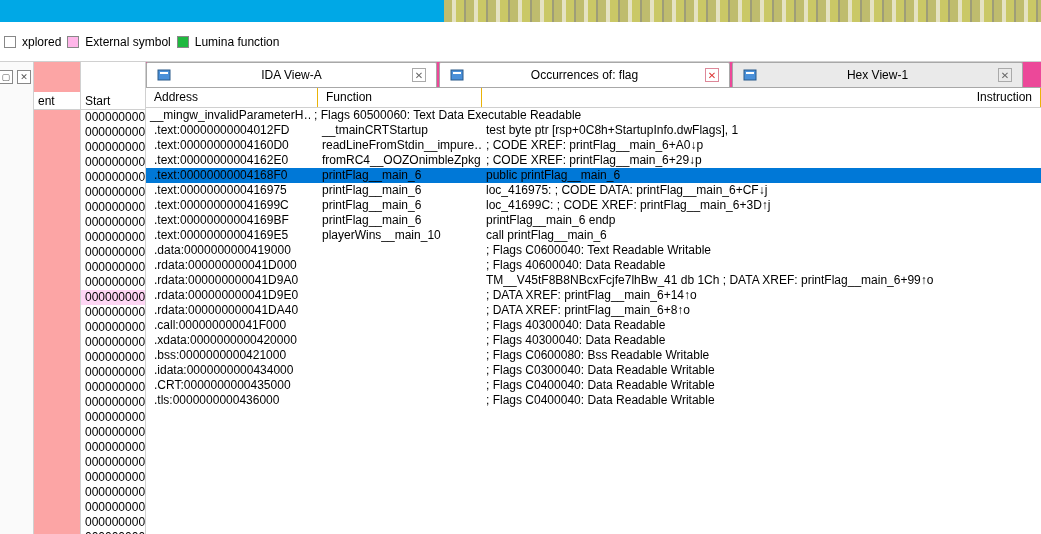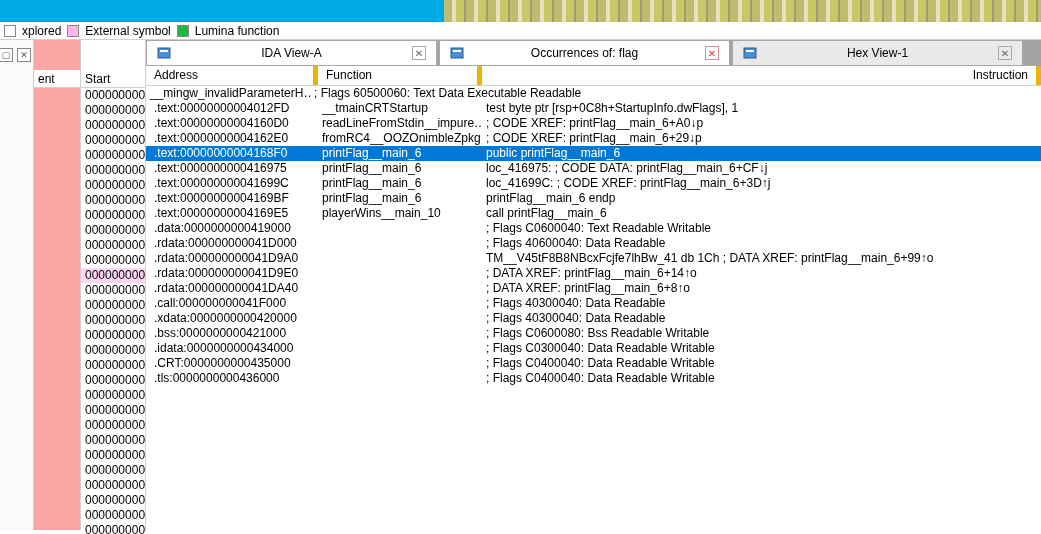--- a/index.html
+++ b/index.html
@@ -2,62 +2,62 @@
 <html><head>
 <meta charset="utf-8">
 <style>
 * { margin: 0; padding: 0; box-sizing: border-box; font-family: "Segoe UI", Tahoma, sans-serif; font-size: 12px; }
 body { width: 1041px; height: 534px; overflow: hidden; background: #fff; }
 
 .topbar { height: 22px; background: #00A8E6; display: flex; }
 .topbar-left { width: 444px; background: #00A8E6; }
 .topbar-right { flex: 1; display: flex; align-items: center; background: repeating-linear-gradient(90deg,#bfbc6e 0 8px,#e5e2c3 8px 12px,#cac866 12px 20px,#9e9d78 20px 22px); }
 
-.legend { height: 18px; display: flex; align-items: center; gap: 6px; padding-left: 4px; border-bottom: 1px solid #d0d0d0; overflow: hidden; }
+.legend { height: 40px; display: flex; align-items: center; gap: 6px; padding-left: 4px; border-bottom: 1px solid #d0d0d0; overflow: hidden; }
 .swatch { width: 12px; height: 12px; display: inline-block; border: 1px solid #888; }
 .legend span.lbl { white-space: nowrap; }
 
 .columns { display: flex; height: calc(100% - 44px); }
 
 .panel-a { width: 34px; border-right: 1px solid #d0d0d0; background: #fafafa; position: relative; }
 .panel-b { width: 47px; border-right: 1px solid #d0d0d0; background: #fca5a5; }
 .panel-c { width: 65px; border-right: 1px solid #d0d0d0; background: #fff; position: relative; }
 .panel-d { flex: 1; background: #fff; display: flex; flex-direction: column; }
 
 .wndctrls { position: absolute; top: 8px; right: 2px; display: flex; gap: 4px; }
 .wndctrls div { width: 14px; height: 14px; border: 1px solid #888; background: #fff; display: flex; align-items: center; justify-content: center; font-size: 9px; color: #555; cursor: pointer; }
 
 .hdr { height: 18px; background: #fff; border-bottom: 1px solid #d0d0d0; padding: 2px 4px; font-weight: normal; white-space: nowrap; overflow: hidden; }
 
 .vlist { overflow: hidden; }
 .vlist div { height: 15px; line-height: 15px; padding-left: 4px; white-space: nowrap; font-family: Tahoma, sans-serif; font-size: 12px; color: #000; overflow: hidden; }
 .vlist div.pink { background: #ffd6f5; }
 
-.tabs { height: 26px; display: flex; border-bottom: 1px solid #a8a8a8; background: #a3a3a3; }
+.tabs { height: 26px; display: flex; border-bottom: 1px solid #a8a8a8; background: #ec4899; }
 .tab { display: flex; align-items: center; gap: 6px; padding: 0 10px; border: 1px solid #a8a8a8; border-bottom: none; margin-right: 2px; background: #fff; border-radius: 2px 2px 0 0; cursor: pointer; min-width: 0; }
 .tab.inactive { background: #eaeaea; }
 .tab .title { flex: 1; text-align: center; white-space: nowrap; }
 .tab .close { width: 14px; height: 14px; border: 1px solid #aaa; display: flex; align-items: center; justify-content: center; font-size: 10px; color: #666; }
 .tab .close.red { color: #d33; border-color: #d89; }
 .tab .ico { width: 14px; height: 14px; }
 .tab-edge { width: 16px; display:flex; align-items:center; justify-content:center; }
 
 .gridhdr { display: flex; height: 20px; border-bottom: 1px solid #d0d0d0; }
-.gridhdr div { padding: 2px 8px; border-right: 5px solid #eab308; white-space: nowrap; }
+.gridhdr div { padding: 2px 8px; border-right: 1px solid #eab308; white-space: nowrap; }
 .col-addr { width: 172px; }
 .col-func { width: 164px; }
 .col-inst { flex: 1; text-align: right; }
 
 .rows { flex: 1; overflow: hidden; }
 .row { display: flex; height: 15px; line-height: 15px; font-family: Tahoma, sans-serif; font-size: 12px; }
 .row > div { white-space: nowrap; overflow: hidden; }
 .row .addr { width: 172px; padding-left: 8px; }
 .row .func { width: 164px; padding-left: 4px; }
 .row .inst { flex: 1; padding-left: 4px; }
-.row.sel { background: #0078d7; color: #ffffff; }
+.row.sel { background: #0078d7; color: #000000; }
 </style>
 </head>
 <body>
 
 <div class="topbar">
   <div class="topbar-left"></div>
   <div class="topbar-right"></div>
 </div>
 
 <div class="legend" id="legend">

